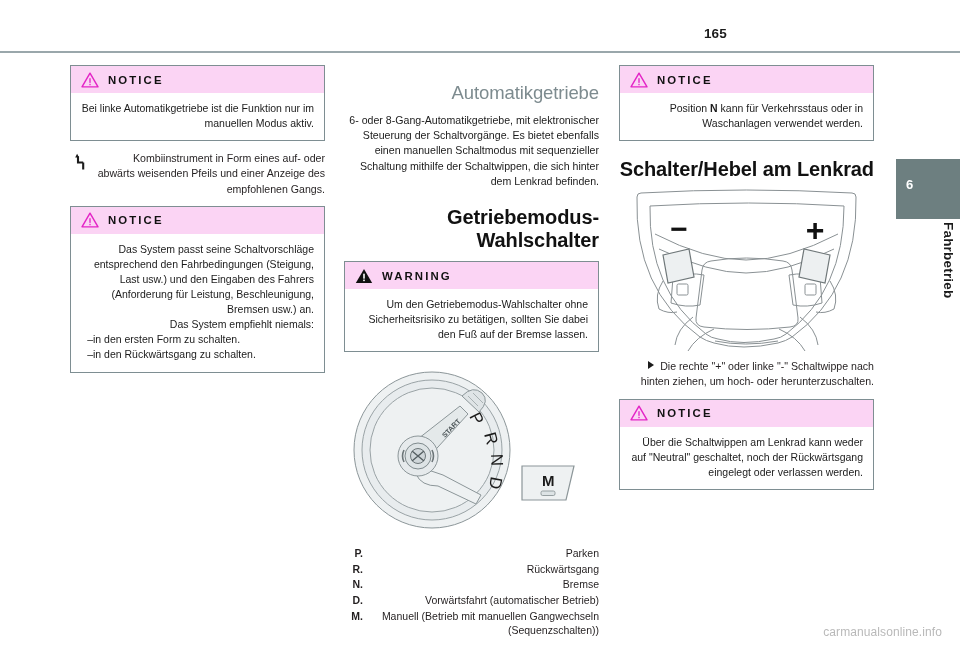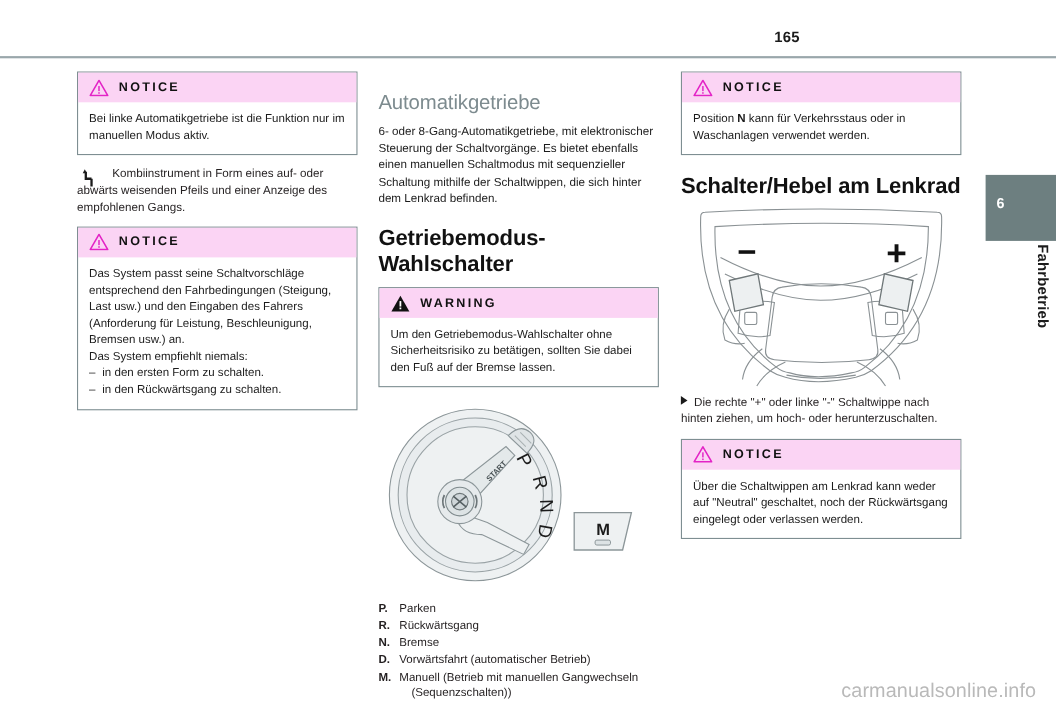--- a/index.html
+++ b/index.html
@@ -73,20 +73,21 @@
     white-space: nowrap;
   }
 
   
   .columns {
     position: absolute;
     left: 0;
     top: 56px;
     width: 960px;
     height: 540px;
+    text-align: right;
   }
   .col {
     position: absolute;
     top: 0;
     width: 255px;
   }
   .col-1 { left: 70px; }
   .col-2 { left: 344px; }
   .col-3 { left: 619px; }
 
@@ -213,21 +214,21 @@
   
   .figure { margin: 10px 0 4px 0; }
   .fig-dial { height: 175px; position: relative; }
   .fig-wheel { height: 160px; position: relative; margin-top: 8px; }
 
   
   .watermark {
     position: absolute;
     right: 18px;
     bottom: 10px;
-    font-size: 18px;
+    font-size: 12px;
     color: #b9b9b9;
     letter-spacing: .1px;
   }
 </style>
 </head>
 <body>
 
 <div class="page-header">
   <div class="page-number">165</div>
   <div class="header-rule"></div>

